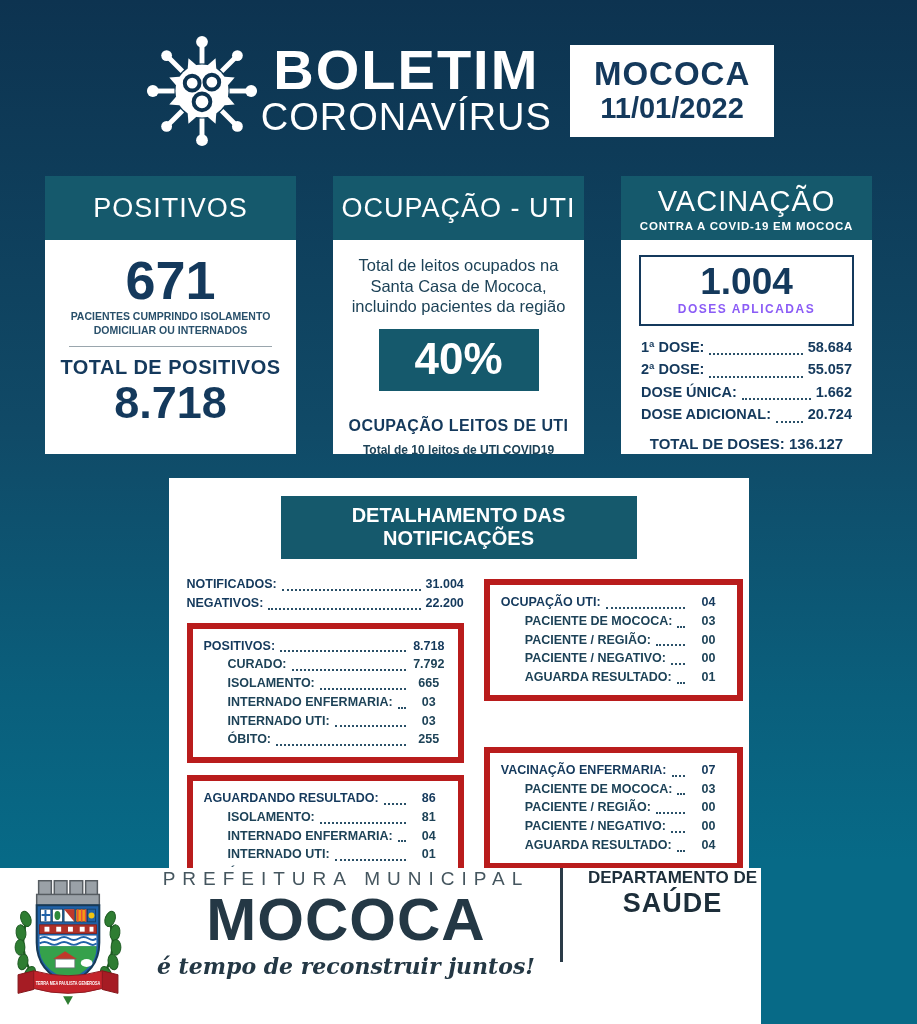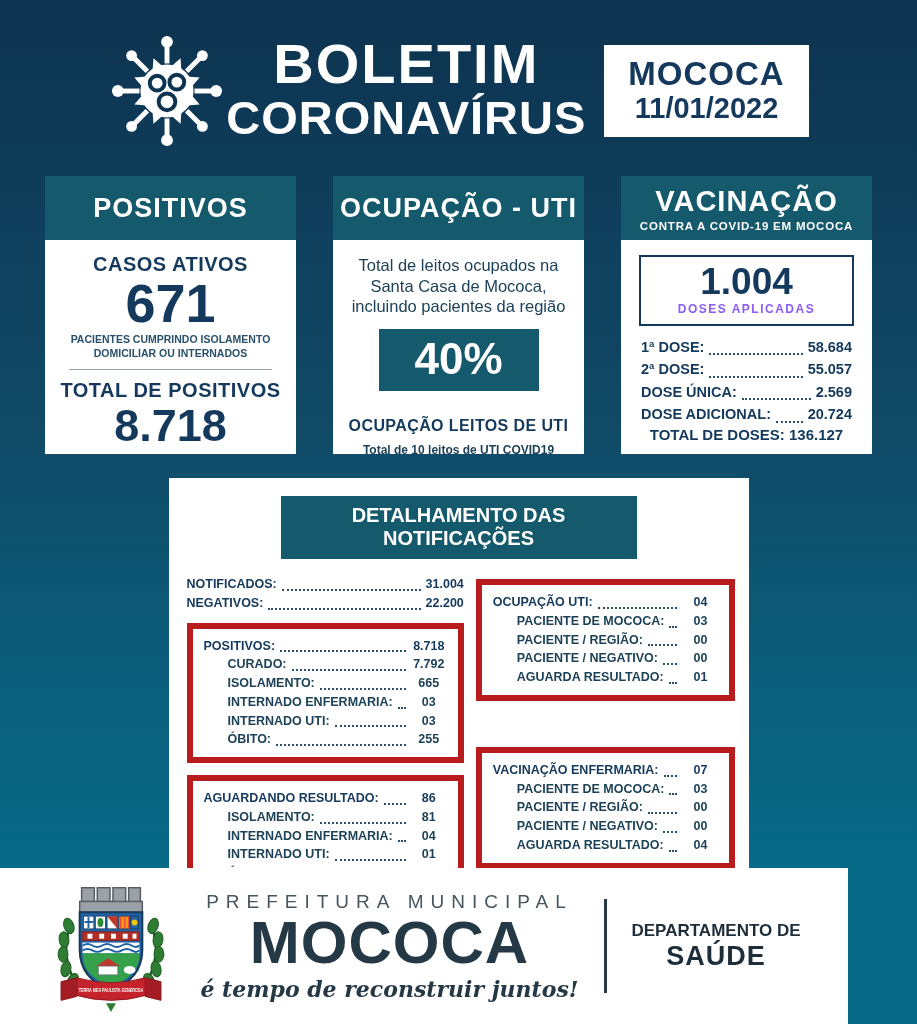--- a/index.html
+++ b/index.html
@@ -6,31 +6,31 @@
   html,body { width:917px; }
   body { font-family:"Liberation Sans", sans-serif; }
   .page { position:relative; width:917px; height:1024px; overflow:hidden;
           background:linear-gradient(180deg,#0d3350 0%,#104a67 42%,#0a5f7c 68%,#076a87 84%,#076a87 100%); }
 
   
   .header { display:flex; align-items:center; justify-content:center; padding-top:32px; }
   .virus { width:118px; height:118px; flex:0 0 auto; }
   .title-block { text-align:center; color:#fff; }
   .title1 { font-size:56px; font-weight:900; letter-spacing:2px; line-height:0.95; }
-  .title2 { font-size:47px; font-weight:700; letter-spacing:1px; }
+  .title2 { font-size:38px; font-weight:400; letter-spacing:1px; }
   .date-badge { background:#fff; color:#14395c; text-align:center; padding:12px 24px; margin-left:18px; }
   .badge-city { font-size:33px; font-weight:900; letter-spacing:1px; line-height:1.05; }
   .badge-date { font-size:29px; font-weight:900; }
 
   
   .cards { display:flex; justify-content:center; gap:37px; margin-top:26px; }
   .card { width:251px; height:278px; display:flex; flex-direction:column; }
   .card-band { background:#15596c; color:#fff; min-height:64px; display:flex; flex-direction:column;
                align-items:center; justify-content:center; text-align:center; padding:4px 6px; }
-  .band-title { font-size:27px; font-weight:700; letter-spacing:1px; }
+  .band-title { font-size:27px; font-weight:400; letter-spacing:1px; }
   .band-title.sm { font-size:29px; }
   .band-sub { font-size:11.5px; font-weight:800; letter-spacing:0.8px; margin-top:2px; }
   .card-body { background:#fff; flex:1; color:#14395c; text-align:center; padding:13px 10px; overflow:hidden; }
 
   .casos-label { font-size:20px; font-weight:900; letter-spacing:0.5px; }
   .casos-value { font-size:54px; font-weight:900; line-height:1.02; }
   .casos-note { font-size:10.5px; font-weight:600; color:#29506b; line-height:1.3; margin-top:2px; }
   .card-divider { border:none; border-top:1px solid #9aa6ad; width:88%; margin:9px auto; }
   .total-label { font-size:20px; font-weight:900; letter-spacing:0.5px; }
   .total-value { font-size:45px; font-weight:900; line-height:1.05; }
@@ -38,46 +38,46 @@
   .uti-desc { font-size:16.5px; font-weight:500; color:#1d4257; line-height:1.25; padding:2px 2px 0; }
   .uti-box { background:#15596c; color:#fff; width:160px; margin:12px auto 26px; padding:5px 0 7px; }
   .uti-percent { font-size:44px; font-weight:900; }
   .uti-caption { font-size:16px; font-weight:900; letter-spacing:0.4px; }
   .uti-note { font-size:12px; font-weight:800; color:#1d4257; line-height:1.3; margin-top:8px; }
 
   .vac-inner { border:2px solid #14395c; margin:2px 8px 10px; padding:6px 4px 8px; }
   .vac-value { font-size:37px; font-weight:900; line-height:1.05; }
   .vac-label { font-size:12px; font-weight:600; letter-spacing:1.5px; color:#8b5cf6; }
   .vac-rows { padding:0 10px; }
-  .vac-total { font-size:15px; font-weight:900; }
+  .vac-total { font-size:15px; font-weight:900; margin-top:9px; }
 
   
   .row { display:flex; align-items:flex-end; font-size:12.5px; line-height:1.5; color:#1d4257;
          font-weight:600; text-align:center; }
   .row .lbl { white-space:nowrap; }
   .row .leader { flex:1; border-bottom:2px dotted #2a5068; margin:0 5px 3px; min-width:8px; }
   .row .val { white-space:nowrap; min-width:36px; }
   .row.bold { font-weight:900; color:#14395c; }
   .row.indent { padding-left:24px; }
   .vac-rows .row { font-size:14.5px; font-weight:900; color:#14395c; line-height:1.55; }
 
   
   .detail-card { width:580px; margin:24px auto 0; background:#fff; padding:18px 18px 18px; }
   .detail-head { background:#15596c; color:#fff; width:356px; margin:0 auto; text-align:center; padding:8px 6px 9px; }
   .detail-title { font-size:20px; font-weight:900; }
   .detail-source { font-size:11px; font-weight:600; margin-top:1px; }
-  .detail-cols { display:flex; gap:12px; margin-top:16px; }
+  .detail-cols { display:flex; gap:20px; margin-top:16px; }
   .dcol-left { flex:1.05; }
   .dcol-right { flex:1; }
   .stat-box { border:6px solid #b91c1c; padding:8px 11px; }
   .mt10 { margin-top:10px; } .mt12 { margin-top:12px; } .mt4 { margin-top:4px; } .mt42 { margin-top:46px; }
 
   
-  .footer { position:absolute; left:0; bottom:0; width:848px; height:156px; background:#fff;
-            display:flex; align-items:center; justify-content:center; gap:25px; }
+  .footer { position:absolute; left:0; bottom:0; width:761px; height:156px; background:#fff;
+            display:flex; align-items:flex-start; justify-content:center; gap:25px; }
   .crest { width:128px; height:142px; flex:0 0 auto; }
   .brand { text-align:center; }
   .brand-small { font-size:19px; font-weight:500; letter-spacing:7px; color:#45565f; }
   .brand-name { font-size:60px; font-weight:900; color:#243845; letter-spacing:1px; line-height:1.0; }
   .brand-slogan { font-family:"DejaVu Serif", serif; font-style:italic; font-weight:700;
                   font-size:22px; color:#243845; margin-top:3px; }
   .fdivider { width:3px; height:94px; background:#2a3b47; }
   .dept { text-align:center; color:#1d2e3a; }
   .dept1 { font-size:17px; font-weight:700; }
   .dept2 { font-size:27px; font-weight:900; letter-spacing:1px; }
@@ -136,21 +136,20 @@
     </div>
   </div>
 
   <div class="cards">
 
     <div class="card">
       <div class="card-band">
         <div class="band-title">POSITIVOS</div>
       </div>
       <div class="card-body">
-        <div class="casos-label">CASOS ATIVOS</div>
         <div class="casos-value">671</div>
         <div class="casos-note">PACIENTES CUMPRINDO ISOLAMENTO DOMICILIAR OU INTERNADOS</div>
         <hr class="card-divider">
         <div class="total-label">TOTAL DE POSITIVOS</div>
         <div class="total-value">8.718</div>
       </div>
     </div>
 
     <div class="card">
       <div class="card-band">
@@ -186,21 +185,21 @@
             <span class="val">58.684</span>
           </div>
           <div class="row">
             <span class="lbl">2ª DOSE:</span>
             <span class="leader"></span>
             <span class="val">55.057</span>
           </div>
           <div class="row">
             <span class="lbl">DOSE ÚNICA:</span>
             <span class="leader"></span>
-            <span class="val">2.569</span>
+            <span class="val">1.662</span>
           </div>
           <div class="row">
             <span class="lbl">DOSE ADICIONAL:</span>
             <span class="leader"></span>
             <span class="val">20.724</span>
           </div>
         </div>
         <div class="vac-total">TOTAL DE DOSES: 136.127</div>
       </div>
     </div>

